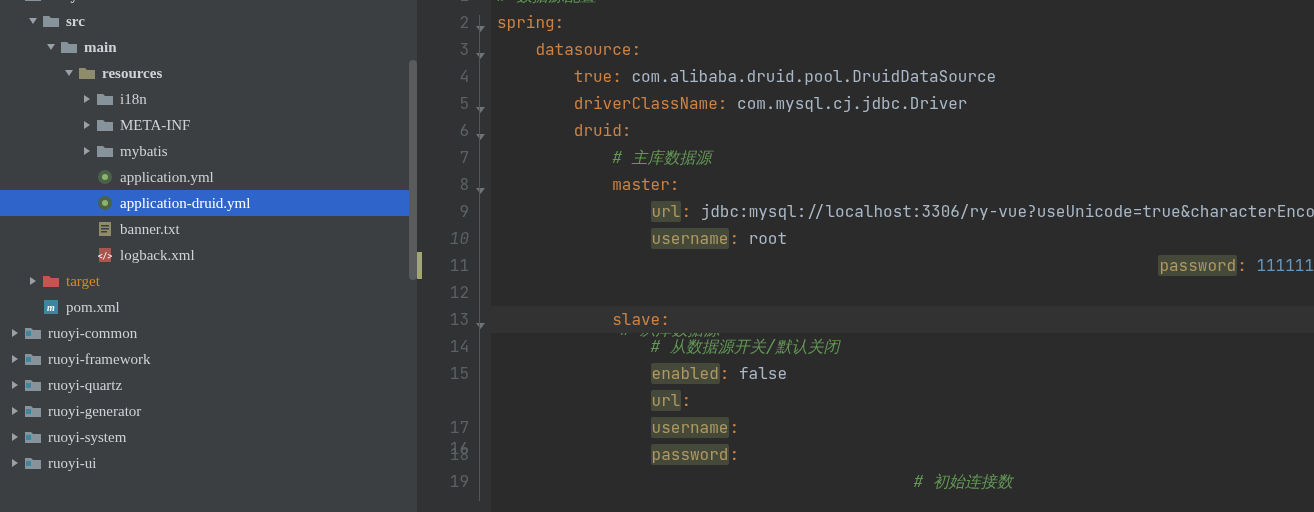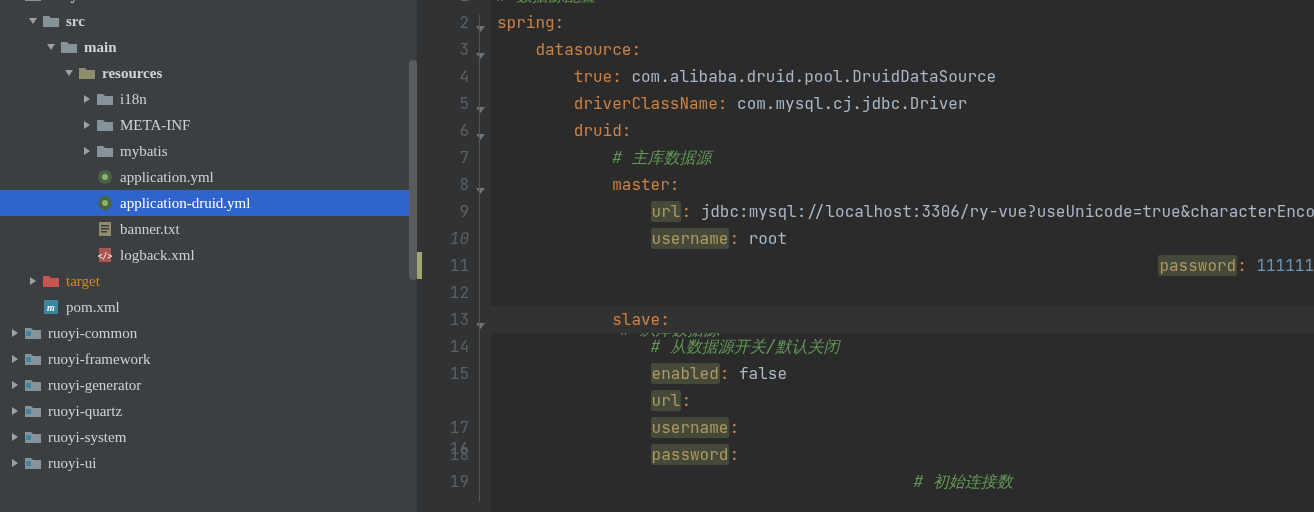--- a/index.html
+++ b/index.html
@@ -314,36 +314,36 @@
             <svg width="10" height="10" viewBox="0 0 10 10">
               <path d="M2 1 L8 5 L2 9 Z" fill="currentColor"></path>
             </svg>
           </span>
           <span class="node-icon">
             <svg width="16" height="14" viewBox="0 0 16 14">
               <path d="M0 2 h6 l2 2 h8 v9 h-16 z" fill="#87939A"></path>
               <rect x="1" y="5" width="5" height="5" fill="#3E86A0"></rect>
             </svg>
           </span>
+          <span class="tree-label">ruoyi-quartz</span>
+        </div>
+        <div class="tree-row">
+          <span class="tree-indent" style="width: 8px;"></span>
+          <span class="expander ">
+            <svg width="10" height="10" viewBox="0 0 10 10">
+              <path d="M2 1 L8 5 L2 9 Z" fill="currentColor"></path>
+            </svg>
+          </span>
+          <span class="node-icon">
+            <svg width="16" height="14" viewBox="0 0 16 14">
+              <path d="M0 2 h6 l2 2 h8 v9 h-16 z" fill="#87939A"></path>
+              <rect x="1" y="5" width="5" height="5" fill="#3E86A0"></rect>
+            </svg>
+          </span>
           <span class="tree-label">ruoyi-generator</span>
-        </div>
-        <div class="tree-row">
-          <span class="tree-indent" style="width: 8px;"></span>
-          <span class="expander ">
-            <svg width="10" height="10" viewBox="0 0 10 10">
-              <path d="M2 1 L8 5 L2 9 Z" fill="currentColor"></path>
-            </svg>
-          </span>
-          <span class="node-icon">
-            <svg width="16" height="14" viewBox="0 0 16 14">
-              <path d="M0 2 h6 l2 2 h8 v9 h-16 z" fill="#87939A"></path>
-              <rect x="1" y="5" width="5" height="5" fill="#3E86A0"></rect>
-            </svg>
-          </span>
-          <span class="tree-label">ruoyi-quartz</span>
         </div>
         <div class="tree-row">
           <span class="tree-indent" style="width: 8px;"></span>
           <span class="expander ">
             <svg width="10" height="10" viewBox="0 0 10 10">
               <path d="M2 1 L8 5 L2 9 Z" fill="currentColor"></path>
             </svg>
           </span>
           <span class="node-icon">
             <svg width="16" height="14" viewBox="0 0 16 14">

